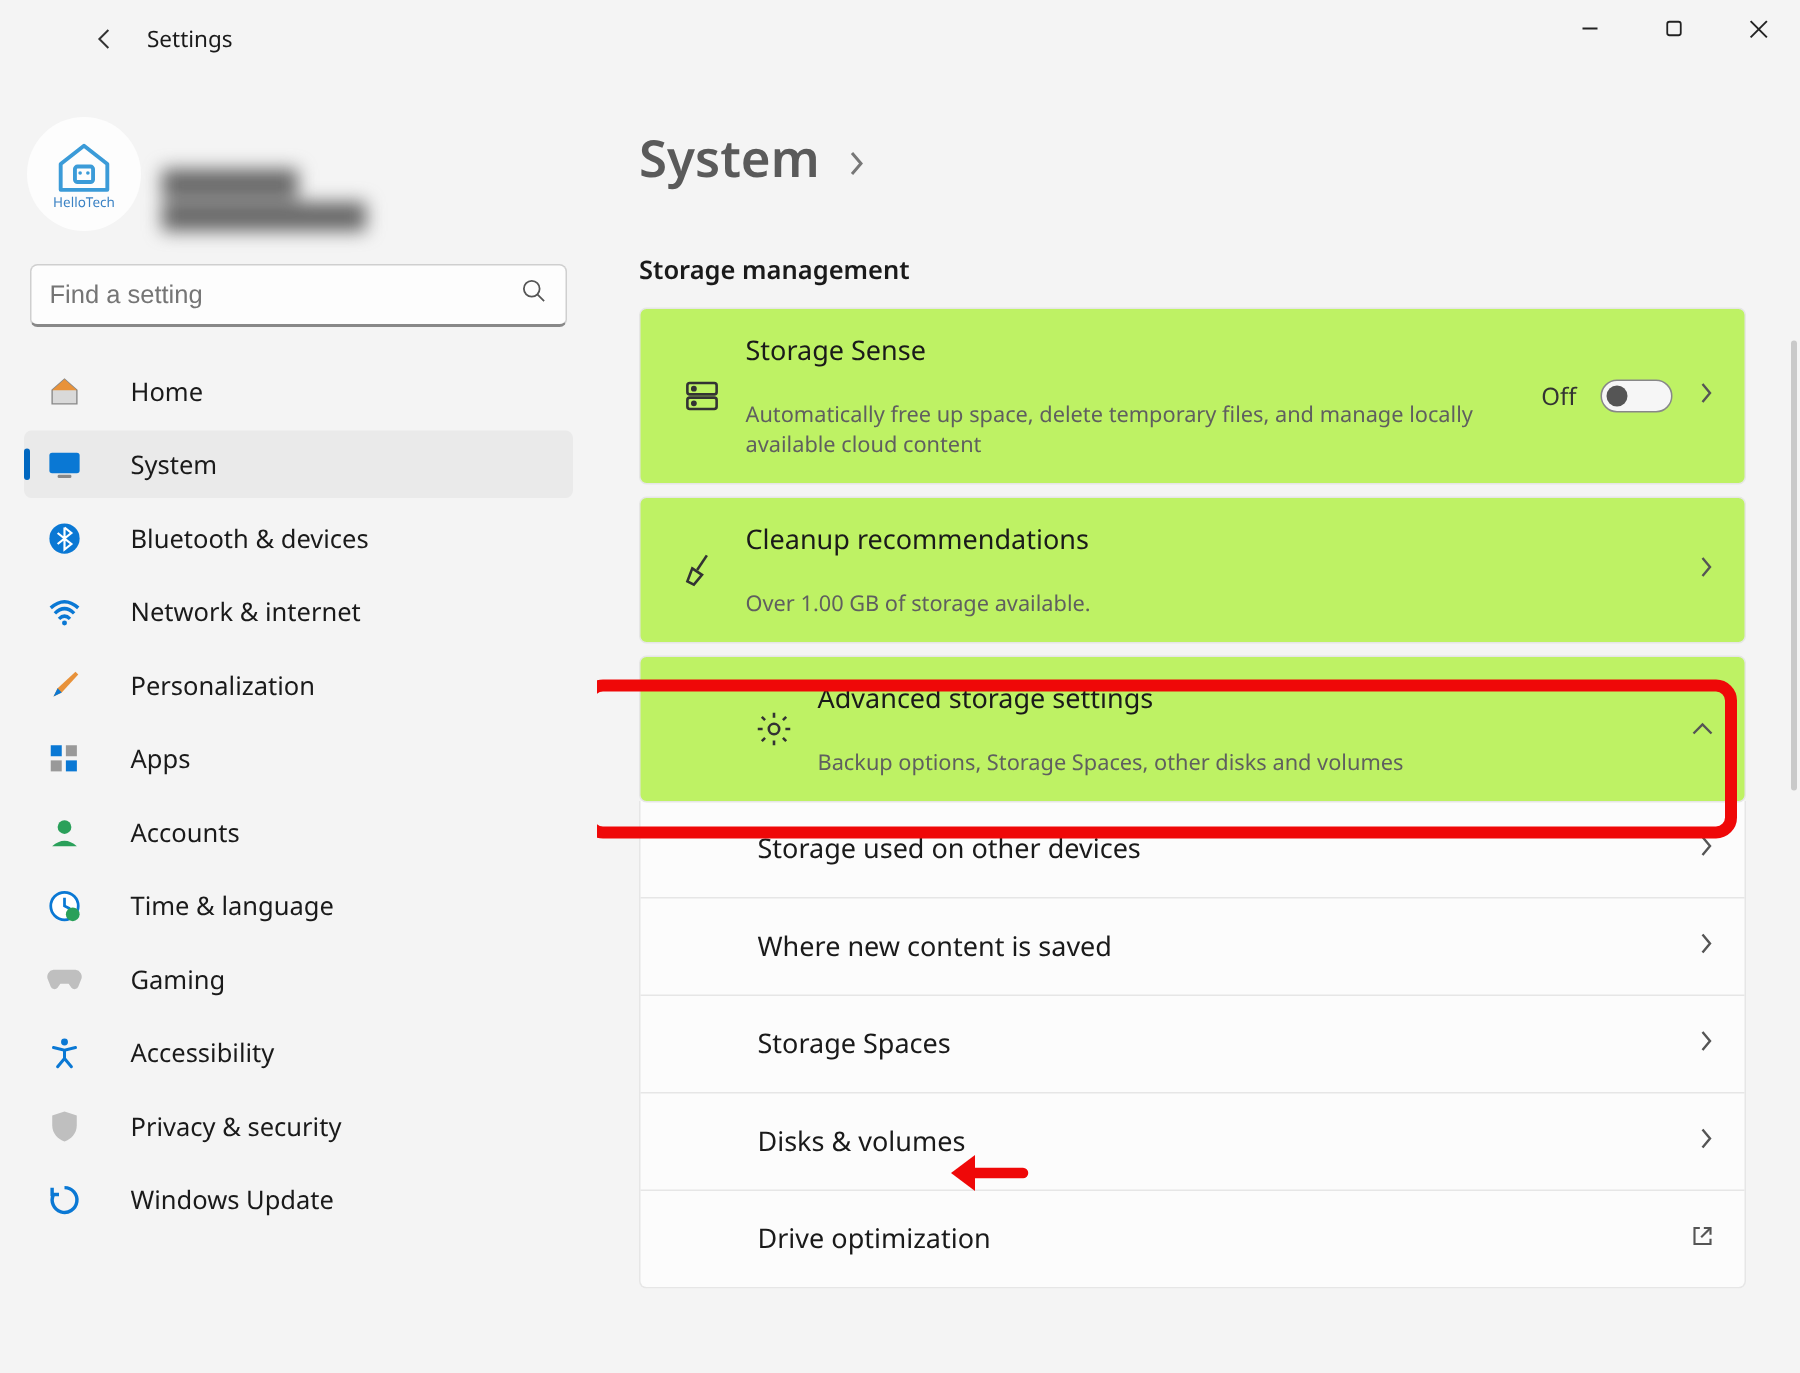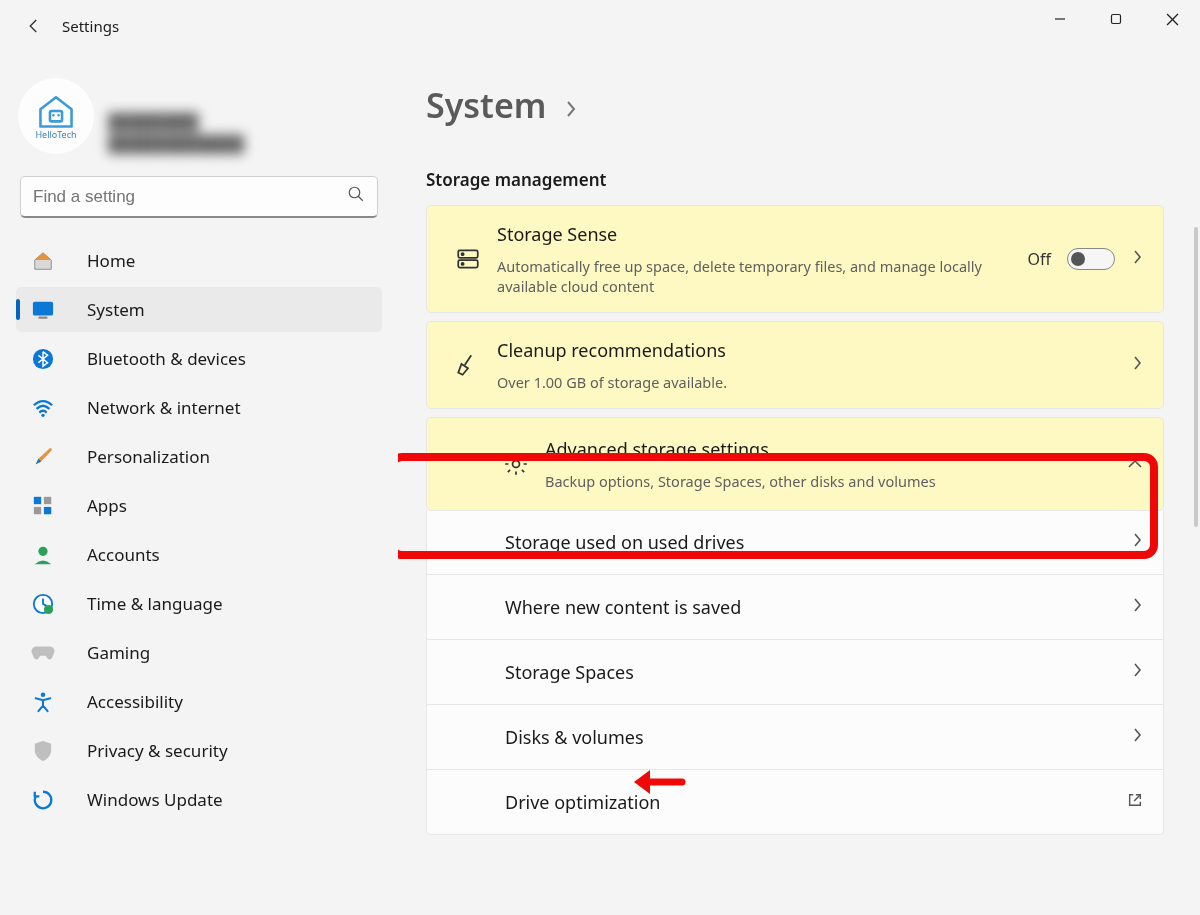--- a/index.html
+++ b/index.html
@@ -13,20 +13,21 @@
     position: relative;
   }
   
   .titlebar {
     height: 52px;
     display: flex;
     align-items: center;
     padding-left: 22px;
     padding-right: 8px;
     position: relative;
+    margin-left: 36px;
   }
   .titlebar .back { width: 24px; height: 24px; display:flex; align-items:center; justify-content:center; cursor:pointer; }
   .titlebar .title { margin-left: 16px; font-size: 15px; }
   .win-controls { position: absolute; right: 0; top: 0; display:flex; }
   .win-controls .wbtn { width: 56px; height: 38px; display:flex; align-items:center; justify-content:center; cursor:pointer; }
 
   .content { display: flex; height: 863px; }
   .sidebar { width: 398px; padding: 24px 16px 0 16px; }
 
   .profile { display:flex; align-items:flex-end; margin-bottom: 20px; padding: 2px 8px 2px 2px;}
@@ -74,35 +75,35 @@
   
   .main{ flex:1; padding: 30px 36px 0 28px; position:relative; overflow:hidden;}
   .breadcrumb{ display:flex; align-items:baseline; gap:18px; margin-bottom: 40px;}
   .breadcrumb .crumb{ font-size:34px; font-weight:600; color:#5a5a5a;}
   .breadcrumb .sep{ font-size:24px; color:#777;}
   .breadcrumb .current{ font-size:34px; font-weight:700; color:#1a1a1a;}
 
   .section-label{ font-size:17px; font-weight:600; margin-bottom:14px;}
 
   .card{
-    background:#fef9c3;
+    background:#bef264;
     border:1px solid #e6e6e6;
     border-radius:5px;
   }
   .row{
     display:flex; align-items:center;
     padding: 16px 20px;
     min-height: 70px;
     cursor:pointer;
     position:relative;
   }
   .row .row-icon{ width: 42px; display:flex; justify-content:center;}
   .row .row-text{ margin-left: 8px; flex:1;}
   .row .row-title{ font-size:18px;}
-  .row .row-sub{ font-size:14.5px; color:#5f5f5f; margin-top:10px;}
+  .row .row-sub{ font-size:14.5px; color:#5f5f5f; margin-top:20px;}
   .row .right{ display:flex; align-items:center; gap:16px;}
   .toggle-off{
     width:48px; height:22px; border:1.5px solid #888; border-radius:12px;
     position:relative; background:#f6f6f6;
   }
   .toggle-off::after{
     content:""; position:absolute; left:3px; top:3px; width:14px; height:14px;
     border-radius:50%; background:#555;
   }
   .off-text{ font-size:16px; color:#333;}
@@ -394,21 +395,21 @@
             <svg width="16" height="12" viewBox="0 0 16 12">
                 <path d="M2 9 L8 3 L14 9" fill="none" stroke="#555" stroke-width="1.6"></path>
               </svg>
           </span>
         </div>
       </div>
     </div>
 
     <div class="subcard">
       <div class="subrow">
-        <div class="srt">Storage used on used drives</div>
+        <div class="srt">Storage used on other devices</div>
         <span class="chevron"><svg width="12" height="16" viewBox="0 0 12 16">
               <path d="M4 2 L9 8 L4 14" fill="none" stroke="#555" stroke-width="1.6"></path>
             </svg></span>
       </div>
       <div class="subrow">
         <div class="srt">Where new content is saved</div>
         <span class="chevron"><svg width="12" height="16" viewBox="0 0 12 16">
               <path d="M4 2 L9 8 L4 14" fill="none" stroke="#555" stroke-width="1.6"></path>
             </svg></span>
       </div>

